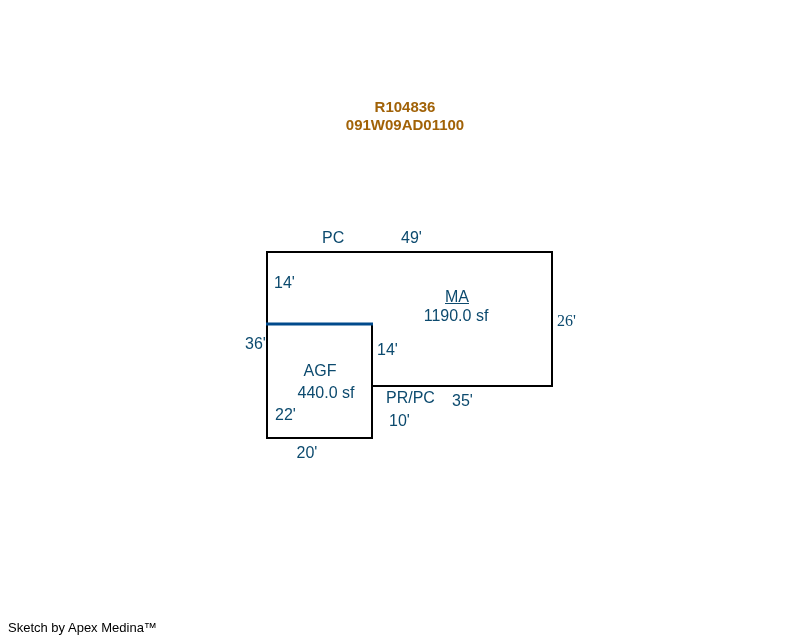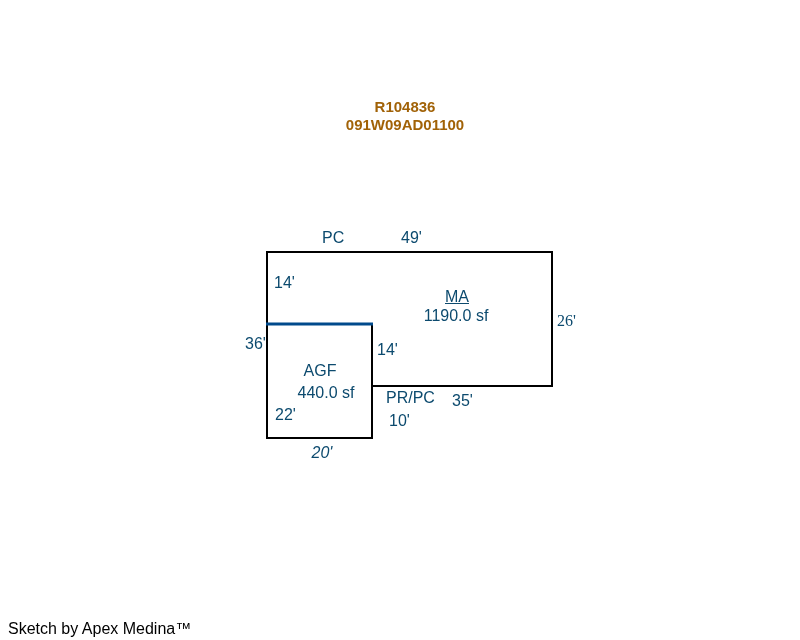--- a/index.html
+++ b/index.html
@@ -34,21 +34,21 @@
     font-weight: bold;
     color: #a16207;
     white-space: nowrap;
     transform: translateX(-50%);
   }
   .centered {
     transform: translateX(-50%);
   }
   .credit {
     position: absolute;
-    font-size: 16px;
+    font-size: 13px;
     color: #000000;
     white-space: nowrap;
   }
 </style>
 </head>
 <body>
 
 <div class="page">
 
   <div class="title-line" style="left:405px; top:99px;">R104836</div>
@@ -63,21 +63,21 @@
   <span class="label" style="left:322px; top:230px;">PC</span>
   <span class="label" style="left:401px; top:230px;">49'</span>
   <span class="label" style="left:274px; top:275px;text-align:right;">14'</span>
   <span class="label" style="left:557px; top:313px;font-family:Liberation Serif, serif;">26'</span>
   <span class="label" style="left:245px; top:336px;">36'</span>
   <span class="label" style="left:377px; top:342px;">14'</span>
   <span class="label" style="left:275px; top:359px;margin-top:48px;">22'</span>
   <span class="label" style="left:386px; top:390px;">PR/PC</span>
   <span class="label" style="left:452px; top:393px;">35'</span>
   <span class="label" style="left:377px; top:413px;margin-left:12px;">10'</span>
-  <span class="label centered" style="left:322px; top:445px;font-style:italic;">20'</span>
+  <span class="label centered" style="left:307px; top:445px;">20'</span>
 
   <span class="label centered" style="left:457px; top:289px;text-decoration:underline;">MA</span>
   <span class="label centered" style="left:456px; top:308px;">1190.0 sf</span>
   <span class="label centered" style="left:320px; top:363px;">AGF</span>
   <span class="label centered" style="left:326px; top:385px;">440.0 sf</span>
 
   <span class="credit" style="left:8px; top:620px;">Sketch by Apex Medina™</span>
 
 </div>
 

